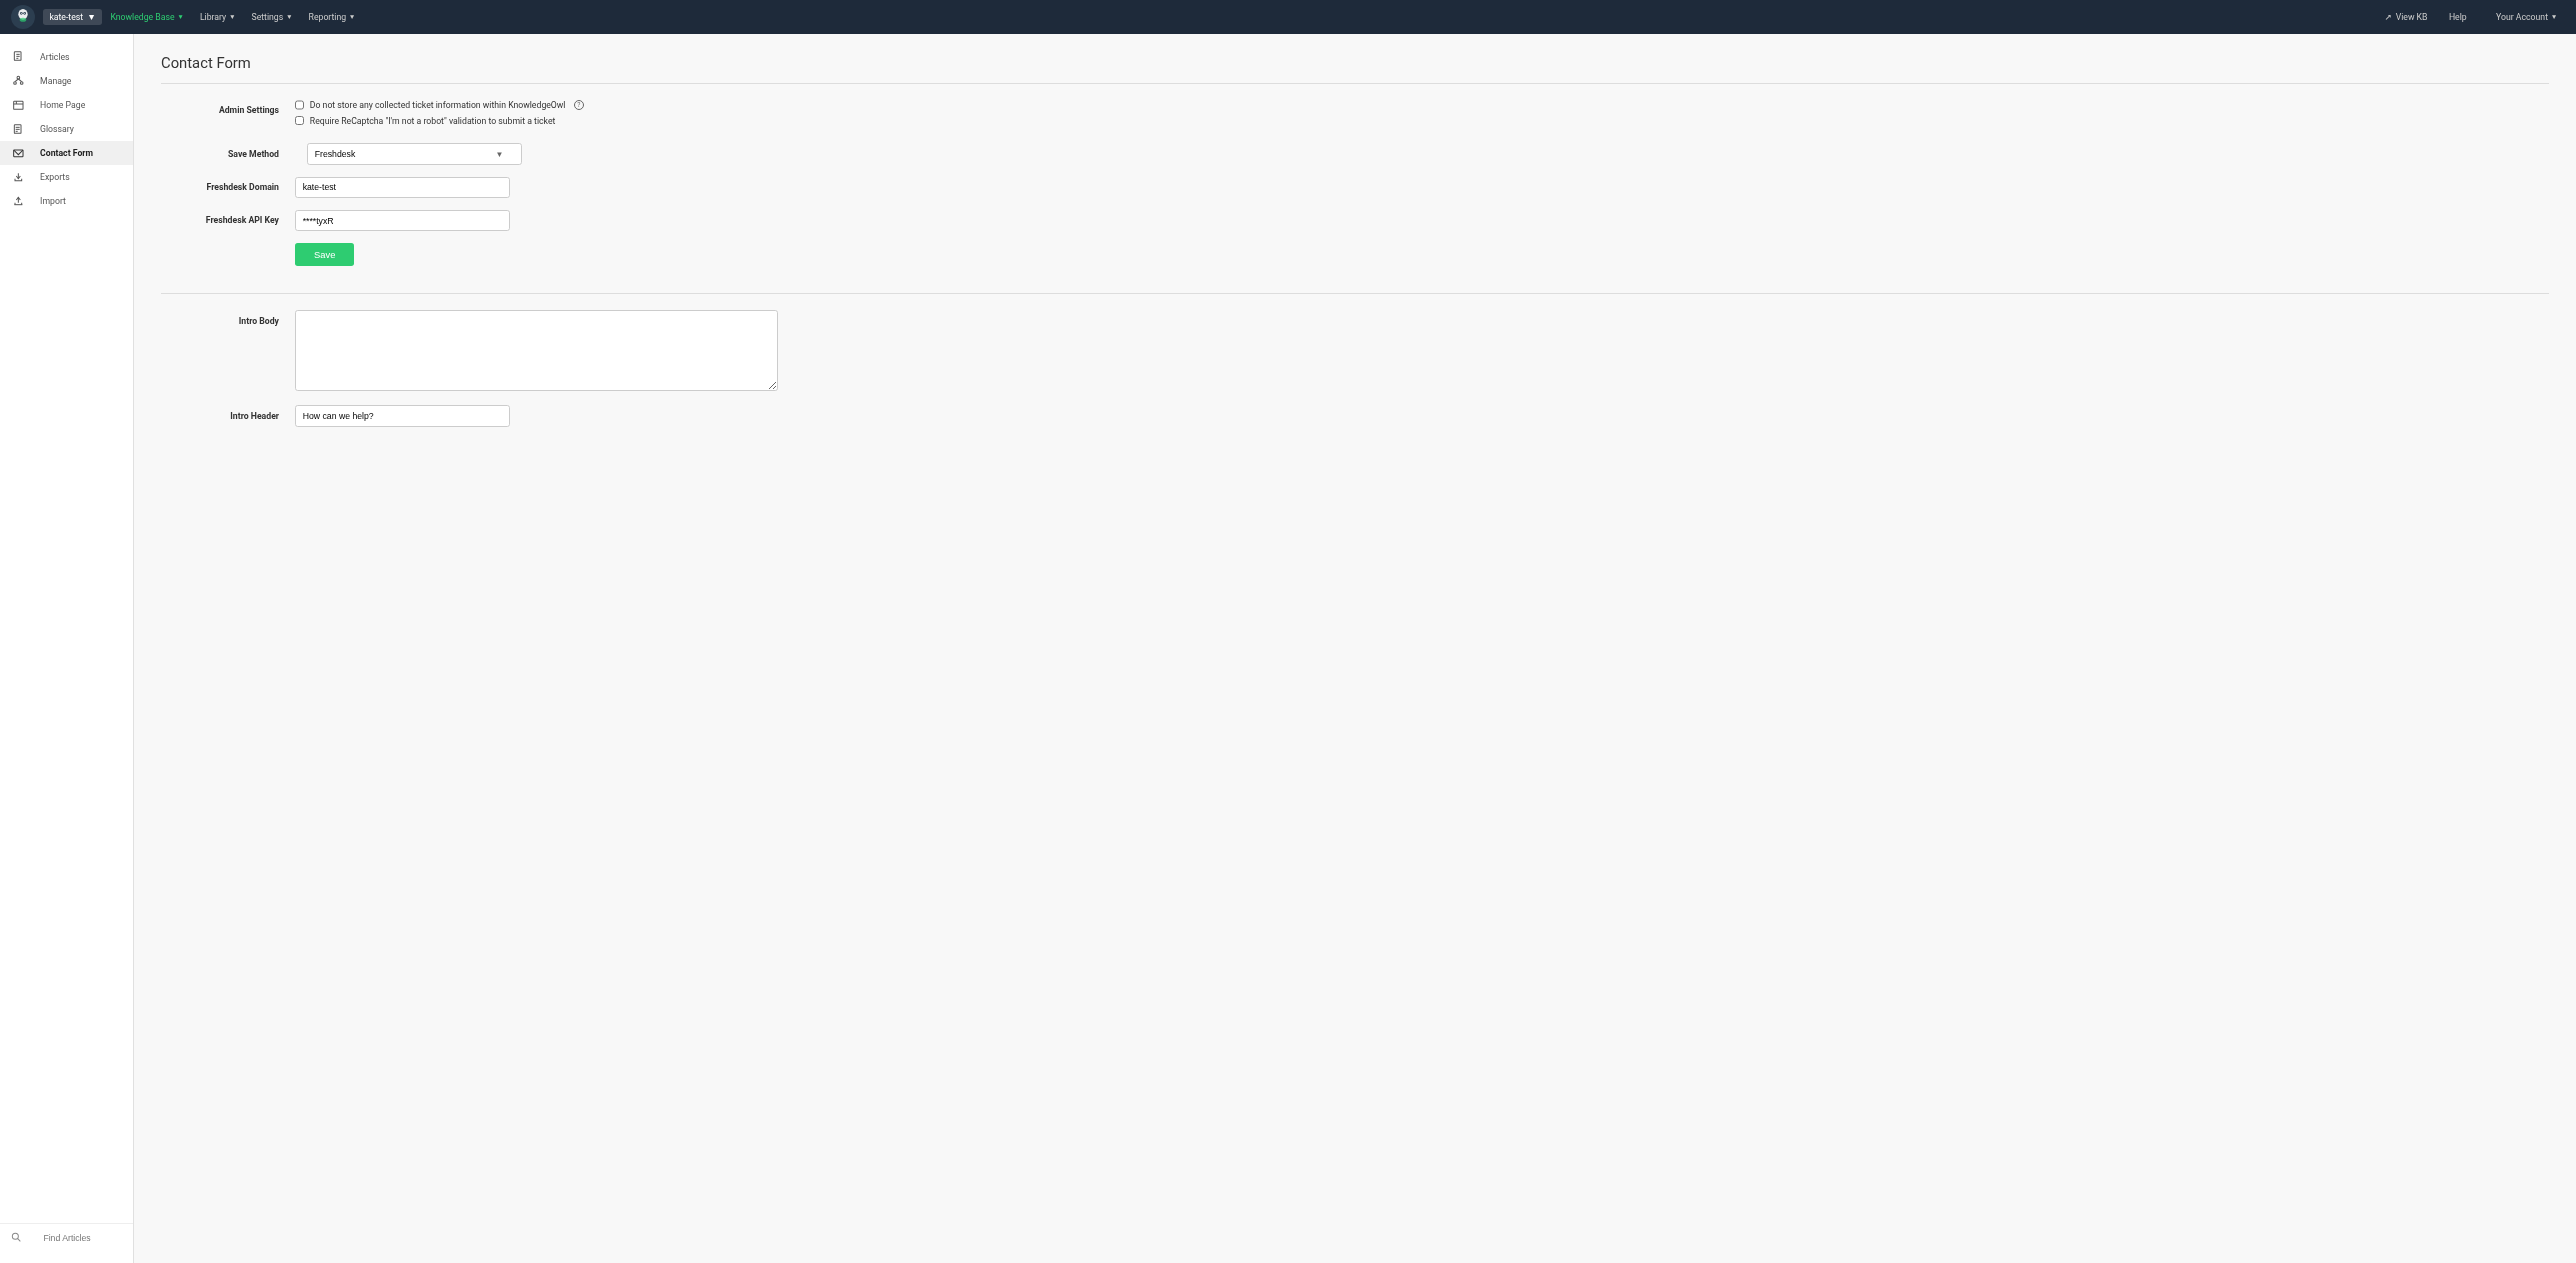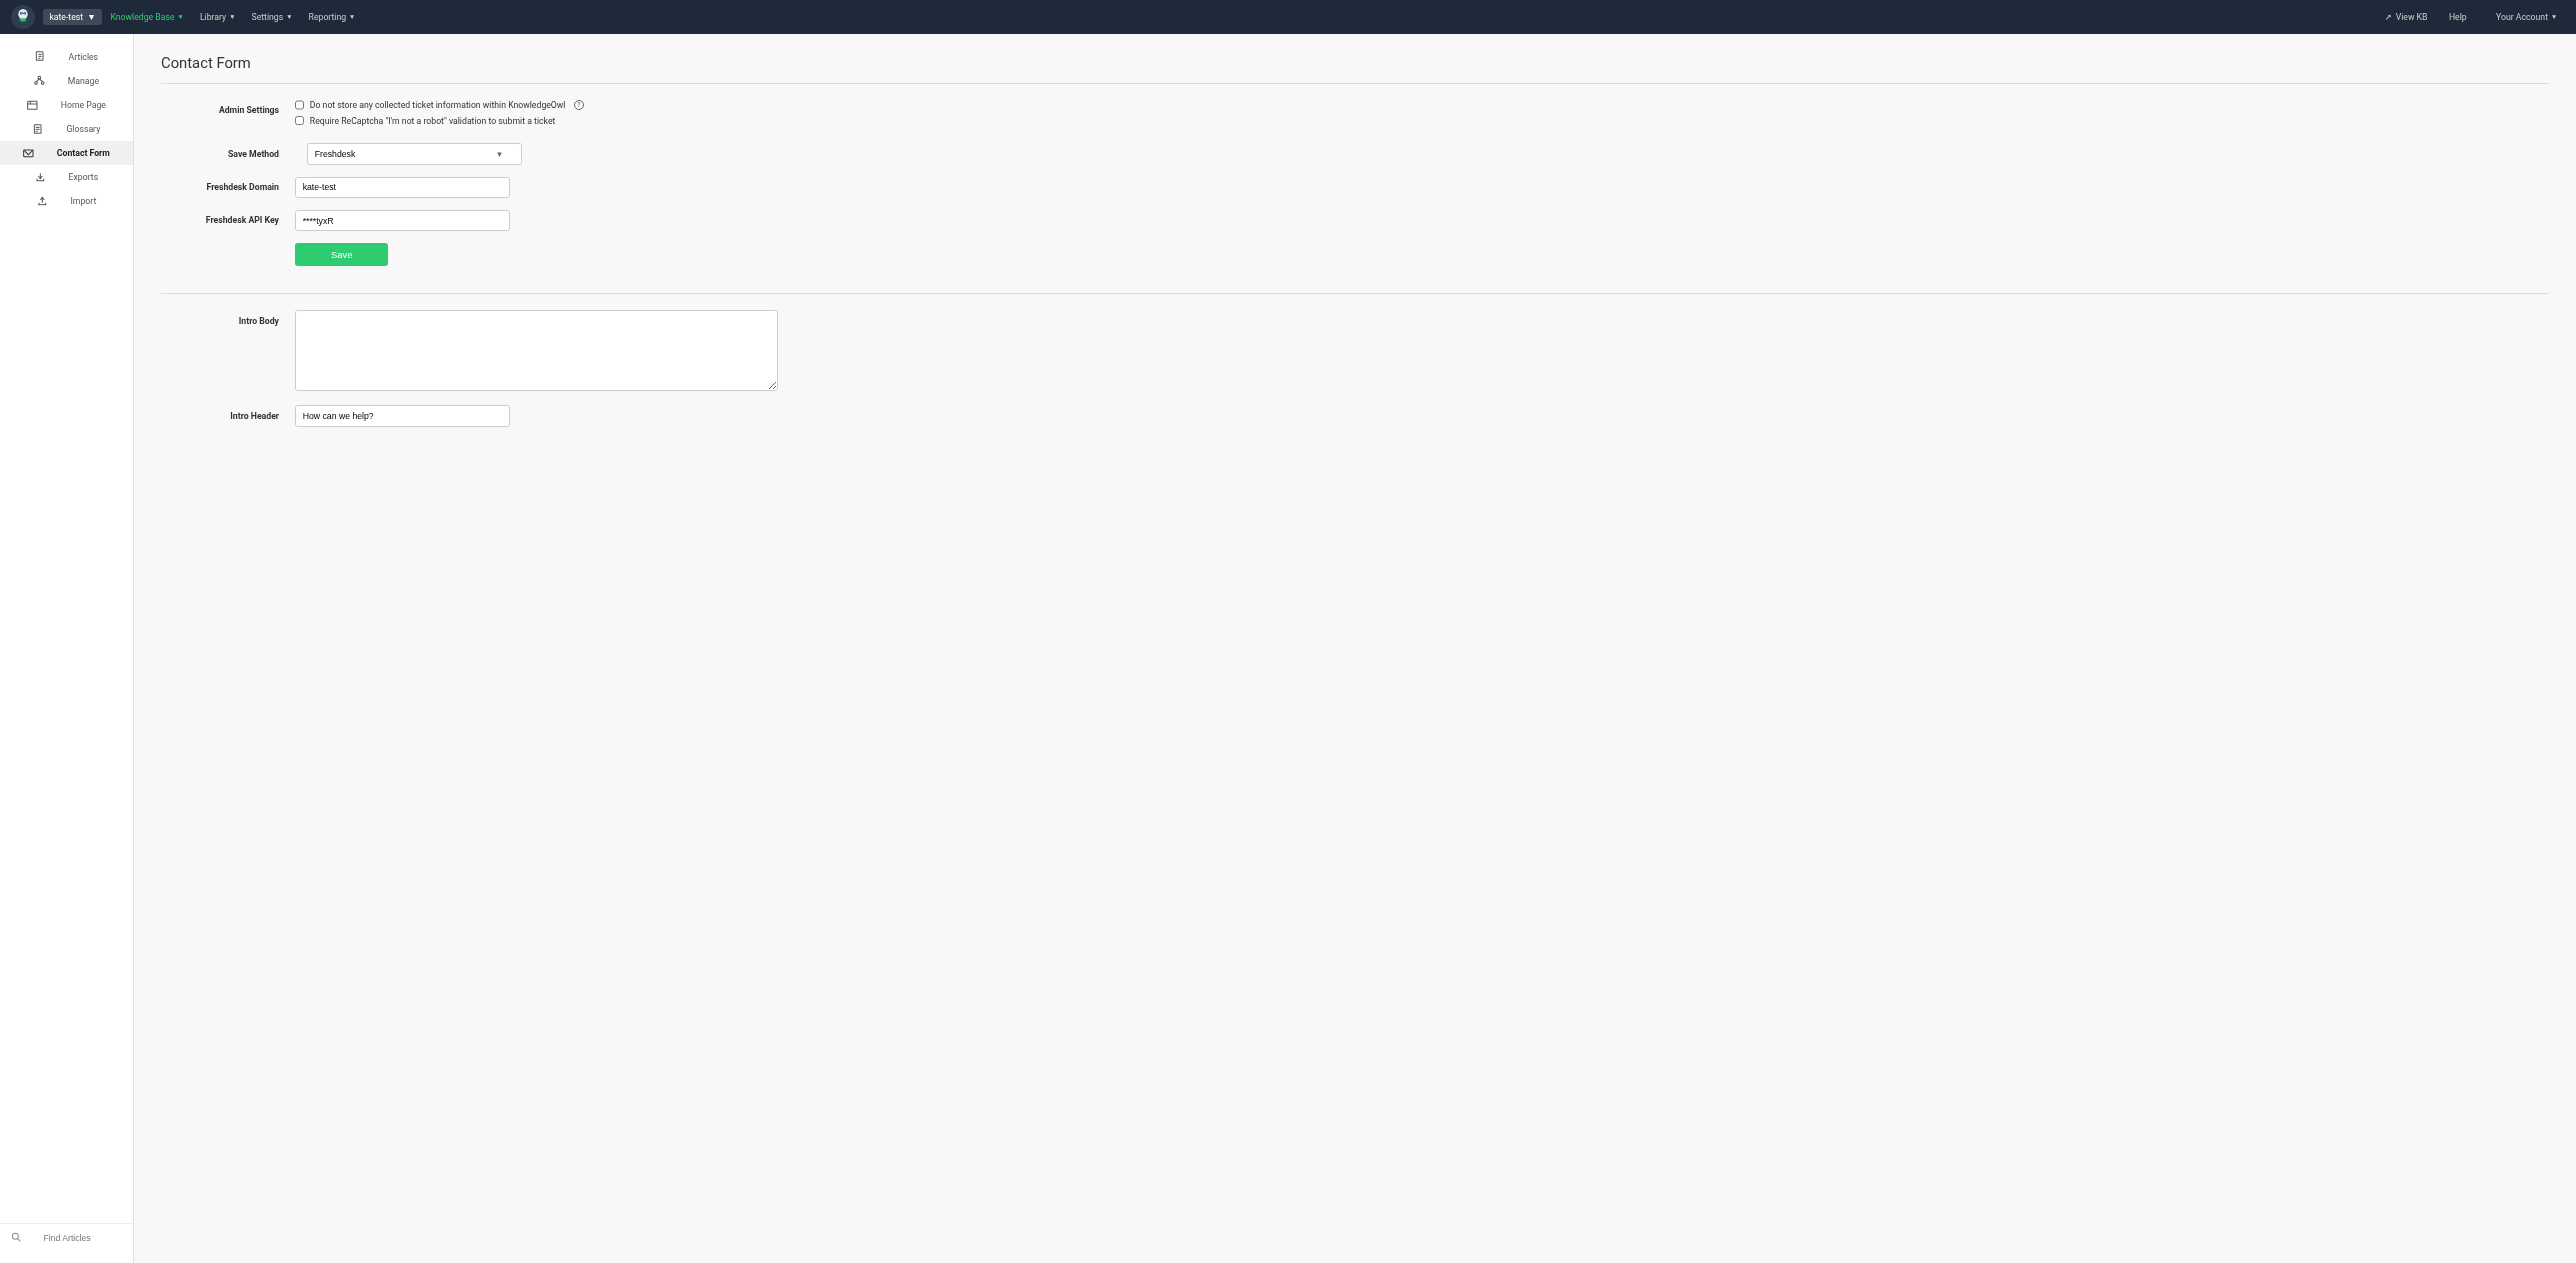--- a/index.html
+++ b/index.html
@@ -64,26 +64,25 @@
       padding: 10.7px 0;
       flex-shrink: 0;
       min-height: calc(100vh - 34px);
       display: flex;
       flex-direction: column;
     }
     .sidebar-nav { flex: 1; }
     .sidebar-item {
       display: flex;
       align-items: center;
-      gap: 23px;
+      gap: 16px;
       padding: 6.7px 13.4px;
       cursor: pointer;
       color: #555;
       font-size: 8.7px;
-      justify-content: center;
     }
     .sidebar-item.active {
       background: #f0f0f0;
       font-weight: 700;
       color: #222;
     }
     .sidebar-item .icon { width: 10.7px; height: 10.7px; flex-shrink: 0; }
     .sidebar-search {
       padding: 8px 10.7px;
       border-top: 0.7px solid #eee;
@@ -185,21 +184,21 @@
       transform: translateY(-50%);
       pointer-events: none;
       color: #666;
       font-size: 8px;
     }
     .btn-save {
       background: #2ecc71;
       color: #fff;
       border: none;
       border-radius: 2.7px;
-      padding: 6px 36px;
+      padding: 6px 19px;
       font-size: 9.4px;
       cursor: pointer;
       font-weight: 500;
     }
 
     .section-title {
       font-size: 12px;
       font-weight: 400;
       color: #333;
       margin-bottom: 10.7px;

